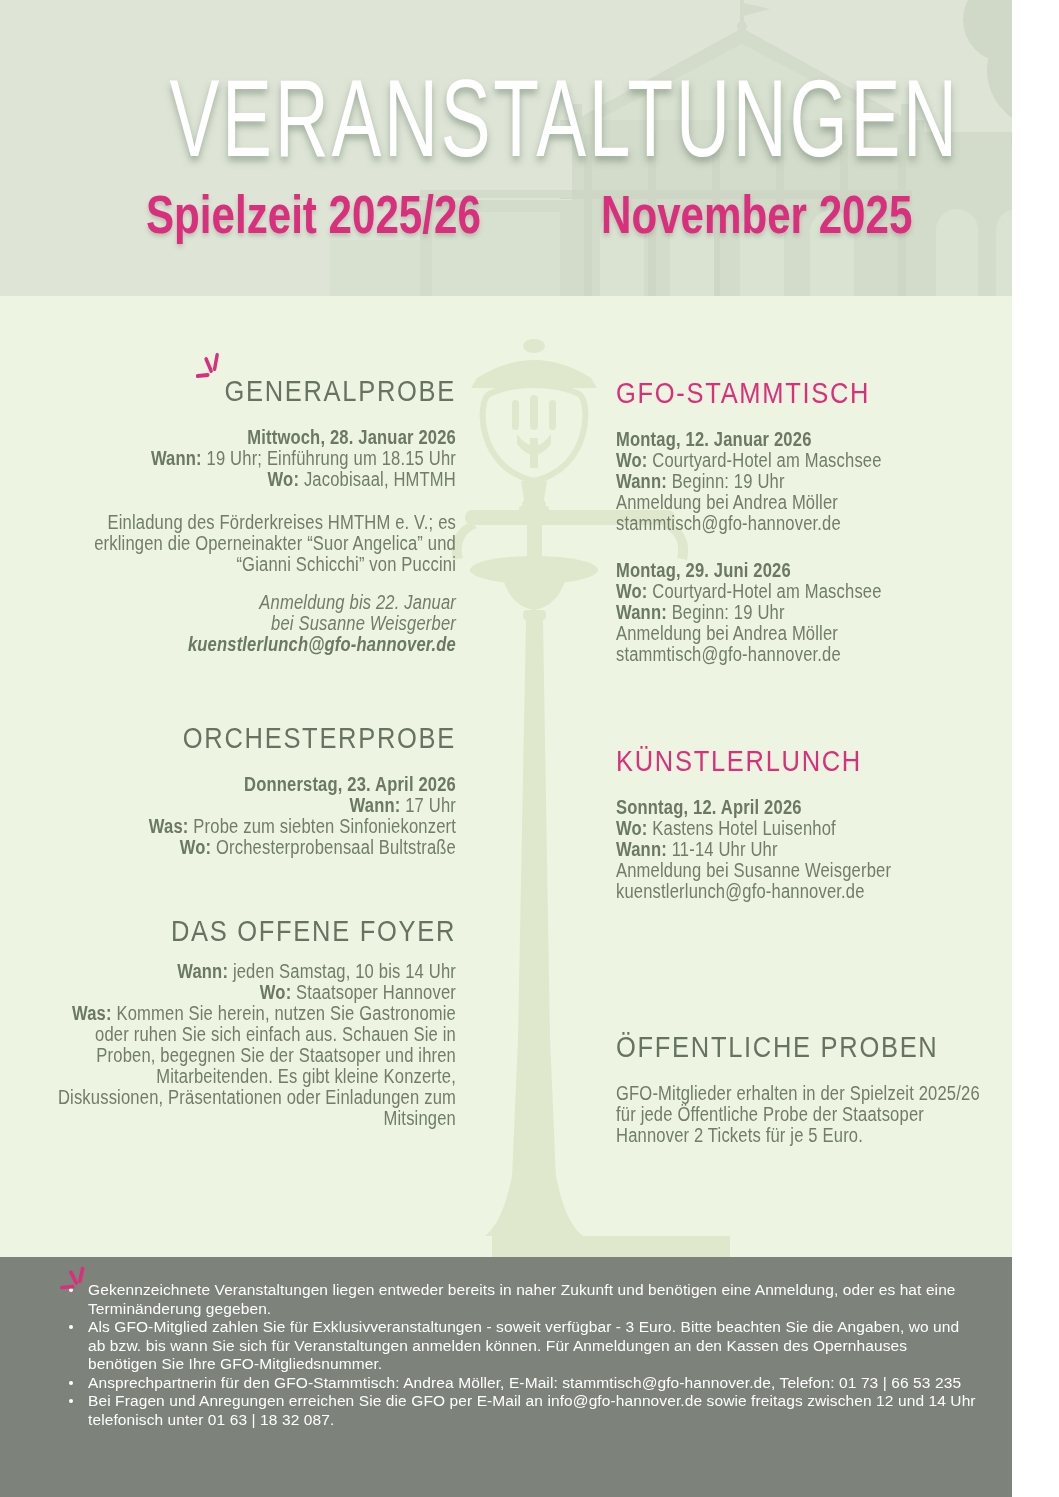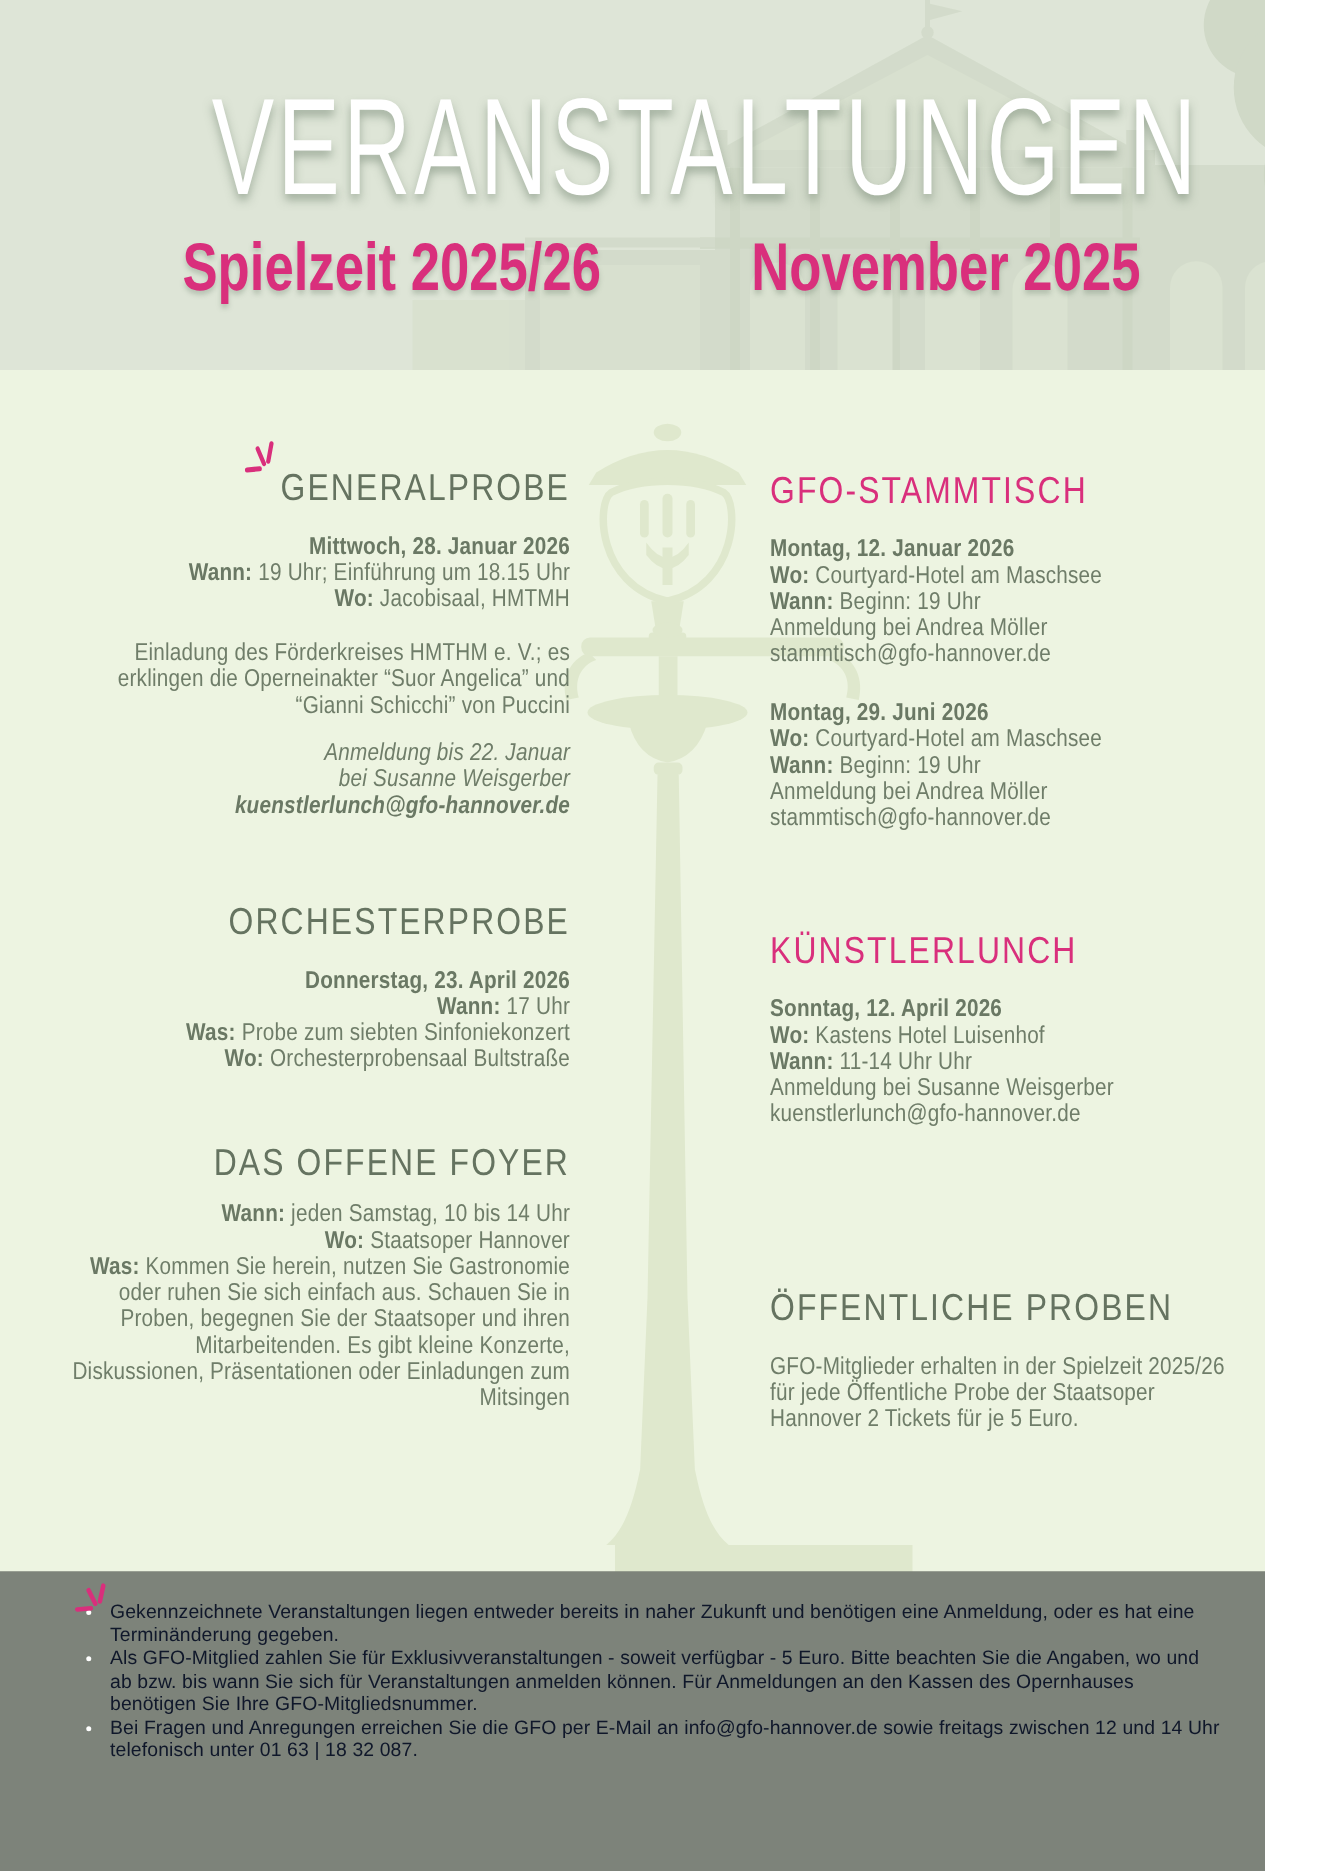--- a/index.html
+++ b/index.html
@@ -63,21 +63,21 @@
   .note strong { font-weight:700; }
   .event + .event { margin-top:26px; }
 
   
   .sparkle { position:absolute; }
   h2 .sparkle { left:-34px; top:-24px; }
 
   
   .footer {
     position:absolute; top:1257px; left:0; width:1059px; height:240px;
-    background:#7d837a; color:#0f172a;
+    background:#7d837a; color:#ffffff;
     padding:24px 55px 0 66px;
   }
   .footer ul { list-style:none; width:910px; }
   .footer li {
     position:relative; padding-left:22px;
     font-size:15.5px; line-height:18.5px; letter-spacing:.1px;
   }
   .footer li::before {
     content:""; position:absolute; left:3px; top:7px;
     width:4px; height:4px; border-radius:50%; background:#ffffff;
@@ -239,18 +239,19 @@
   <div class="footer">
     <ul>
       <li>
         <svg class="sparkle" width="38" height="38" viewBox="0 0 42 42" fill="none" stroke="#d92f7c" stroke-width="4" stroke-linecap="round">
           <line x1="25" y1="5" x2="22" y2="19"></line>
           <line x1="12" y1="9" x2="18" y2="21"></line>
           <line x1="2" y1="26" x2="14" y2="25"></line>
         </svg>
         <span>Gekennzeichnete Veranstaltungen liegen entweder bereits in naher Zukunft und benötigen eine Anmeldung, oder es hat eine Terminänderung gegeben.</span>
       </li>
-      <li><span>Als GFO-Mitglied zahlen Sie für Exklusivveranstaltungen - soweit verfügbar - 5 Euro. Bitte beachten Sie die Angaben, wo und ab bzw. bis wann Sie sich für Veranstaltungen anmelden können. Für Anmeldungen an den Kassen des Opernhauses benötigen Sie Ihre GFO-Mitgliedsnummer.</span></li>
+      <li><span>Als GFO-Mitglied zahlen Sie für Exklusivveranstaltungen - soweit verfügbar - 3 Euro. Bitte beachten Sie die Angaben, wo und ab bzw. bis wann Sie sich für Veranstaltungen anmelden können. Für Anmeldungen an den Kassen des Opernhauses benötigen Sie Ihre GFO-Mitgliedsnummer.</span></li>
+      <li><span>Ansprechpartnerin für den GFO-Stammtisch: Andrea Möller, E-Mail: stammtisch@gfo-hannover.de, Telefon: 01 73 | 66 53 235</span></li>
       <li><span>Bei Fragen und Anregungen erreichen Sie die GFO per E-Mail an info@gfo-hannover.de sowie freitags zwischen 12 und 14 Uhr telefonisch unter 01 63 | 18 32 087.</span></li>
     </ul>
   </div>
 
 </div>
 
 </body></html>

